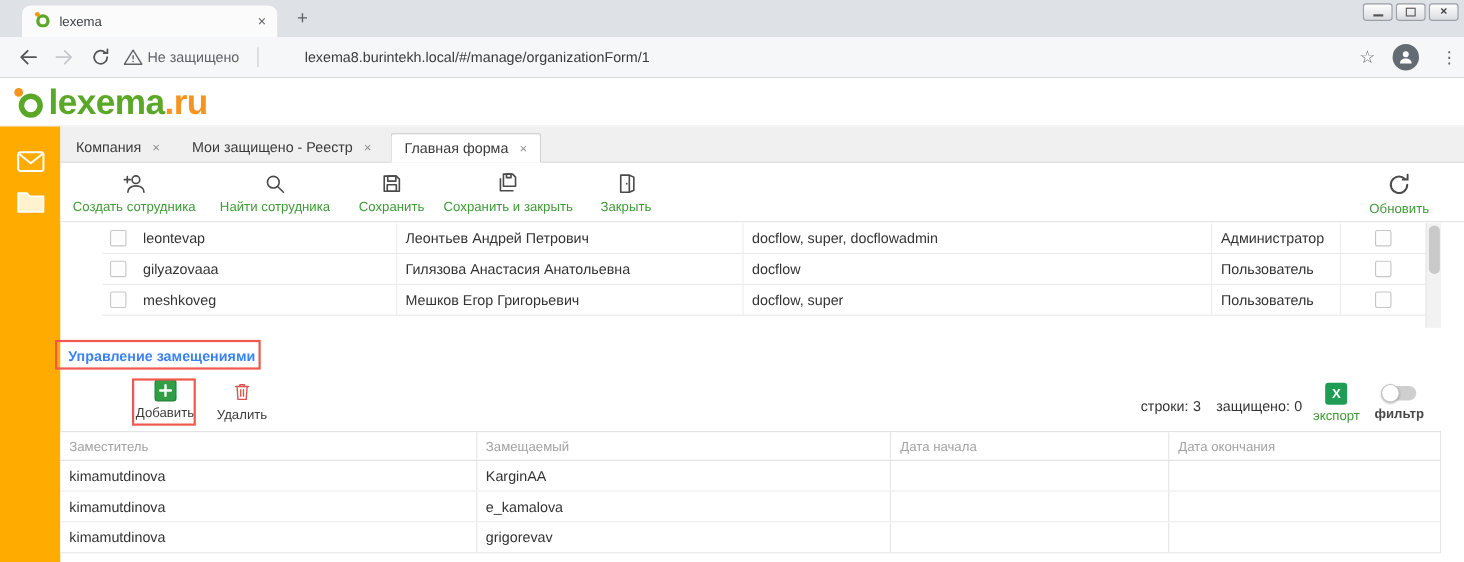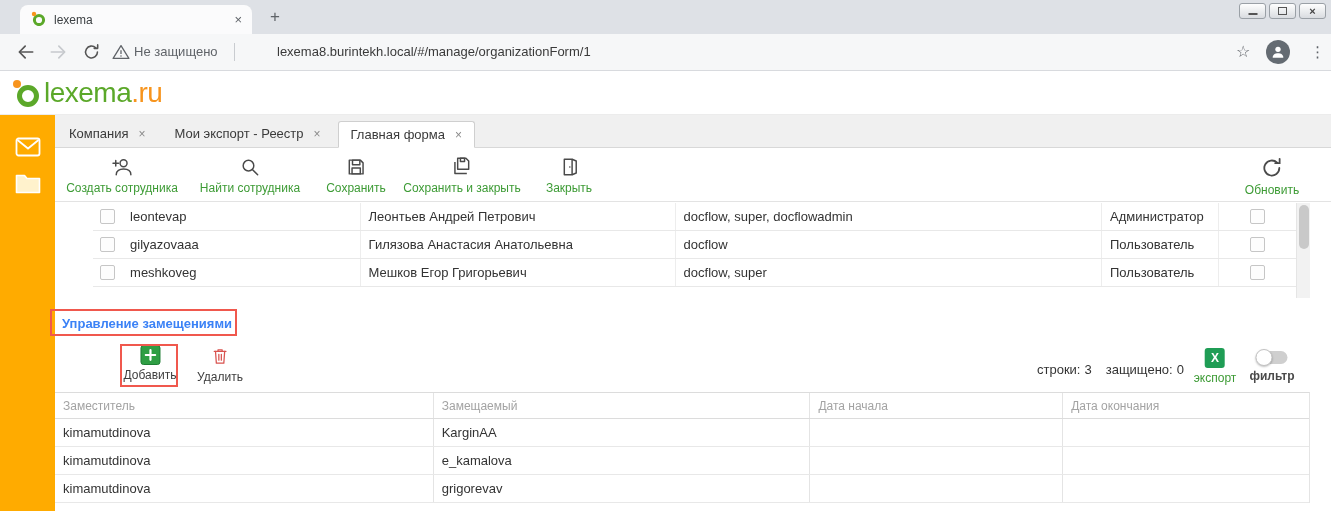--- a/index.html
+++ b/index.html
@@ -28,21 +28,21 @@
   .vsep { position:absolute; left:234px; top:9px; width:1px; height:18px; background:#c9ccd0; }
   .nav-url { position:absolute; left:247px; top:10px; font-size:13px; color:#3a3a3a;padding-left:30px; }
   .nav-star { position:absolute; left:1236px; top:8px; font-size:16px; color:#5f6368; }
   .nav-avatar { position:absolute; left:1266px; top:6px; width:24px; height:24px; border-radius:50%;
                 background:#646b72; display:flex; align-items:center; justify-content:center; }
   .nav-kebab { position:absolute; left:1310px; top:9px; font-size:15px; color:#5f6368; }
 
   
   .app-header { position:absolute; left:0; top:71px; width:100%; height:44px; background:#fff; border-bottom:1px solid #ececec; }
   .logo { position:absolute; left:10px; top:6px; display:flex; align-items:center; gap:2px; }
-  .logo-text { font-size:28px; font-weight:normal; letter-spacing:-0.5px; line-height:30px; }
+  .logo-text { font-size:32px; font-weight:bold; letter-spacing:-0.5px; line-height:30px; }
   .logo-main { color:#5ba829; }
   .logo-suffix { color:#f7941d; }
   .circle-ic { width:21px; height:21px; border:1.6px solid #4a4a4a; border-radius:50%; display:flex;
                align-items:center; justify-content:center; font-size:12px; font-weight:bold; color:#4a4a4a; }
   .hdr-info { position:absolute; left:1042px; top:85px; }
   .hdr-help { position:absolute; left:1097px; top:85px; }
   .user-menu { position:absolute; left:1160px; top:80px; display:flex; align-items:center; gap:9px; cursor:pointer; }
   .hdr-avatar { width:28px; height:28px; border-radius:4px; background:#99a0a7; display:flex; align-items:center; justify-content:center; }
   .user-name { font-size:14px; color:#2b2b2b; }
   .user-org { font-size:11px; color:#979797; margin-top:1px; }
@@ -228,21 +228,21 @@
   </div>
 
   <div class="main">
 
     <div class="form-tabs">
       <div class="ftab">
         <span>Компания</span>
         <span class="x">×</span>
       </div>
       <div class="ftab">
-        <span>Мои экспорт - Реестр</span>
+        <span>Мои защищено - Реестр</span>
         <span class="x">×</span>
       </div>
       <div class="ftab active">
         <span>Главная форма</span>
         <span class="x">×</span>
       </div>
     </div>
 
     <div class="emp-toolbar">
       <div class="tbtn" style="left:67px">

